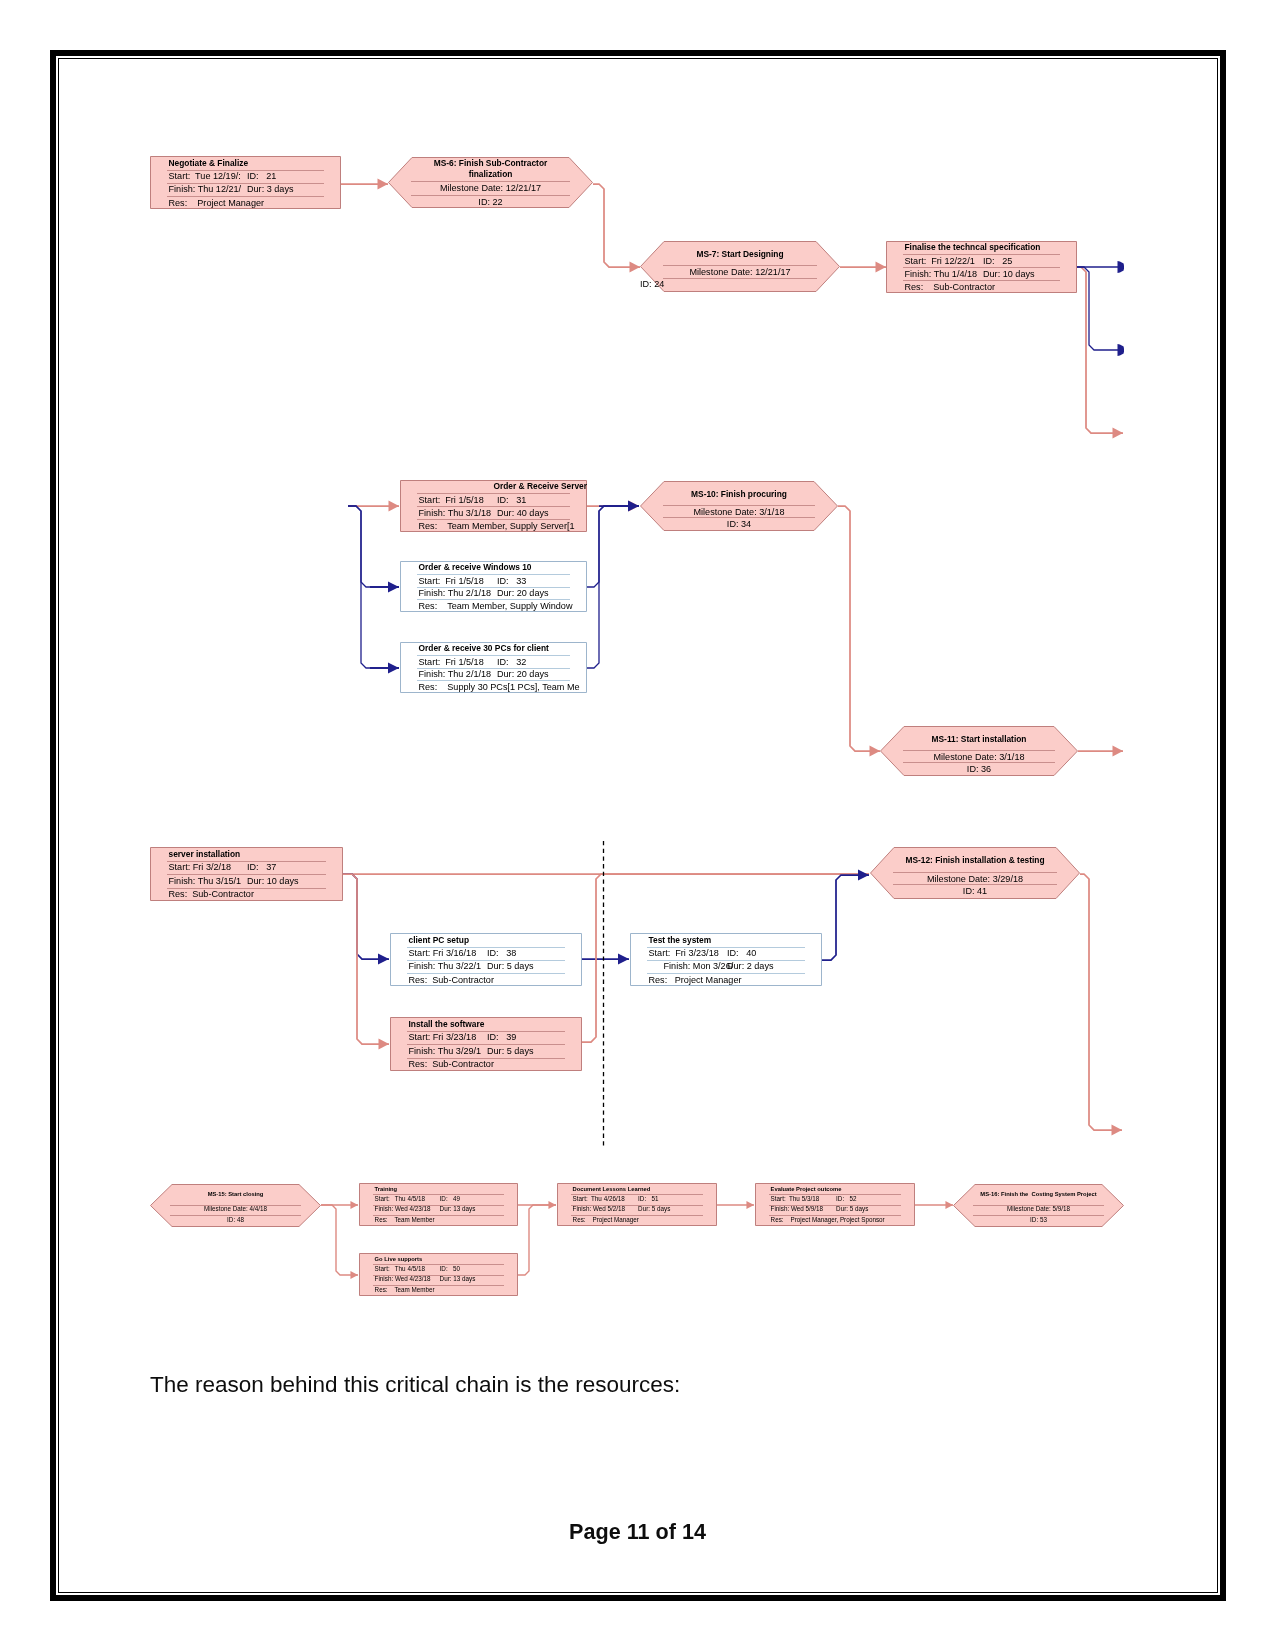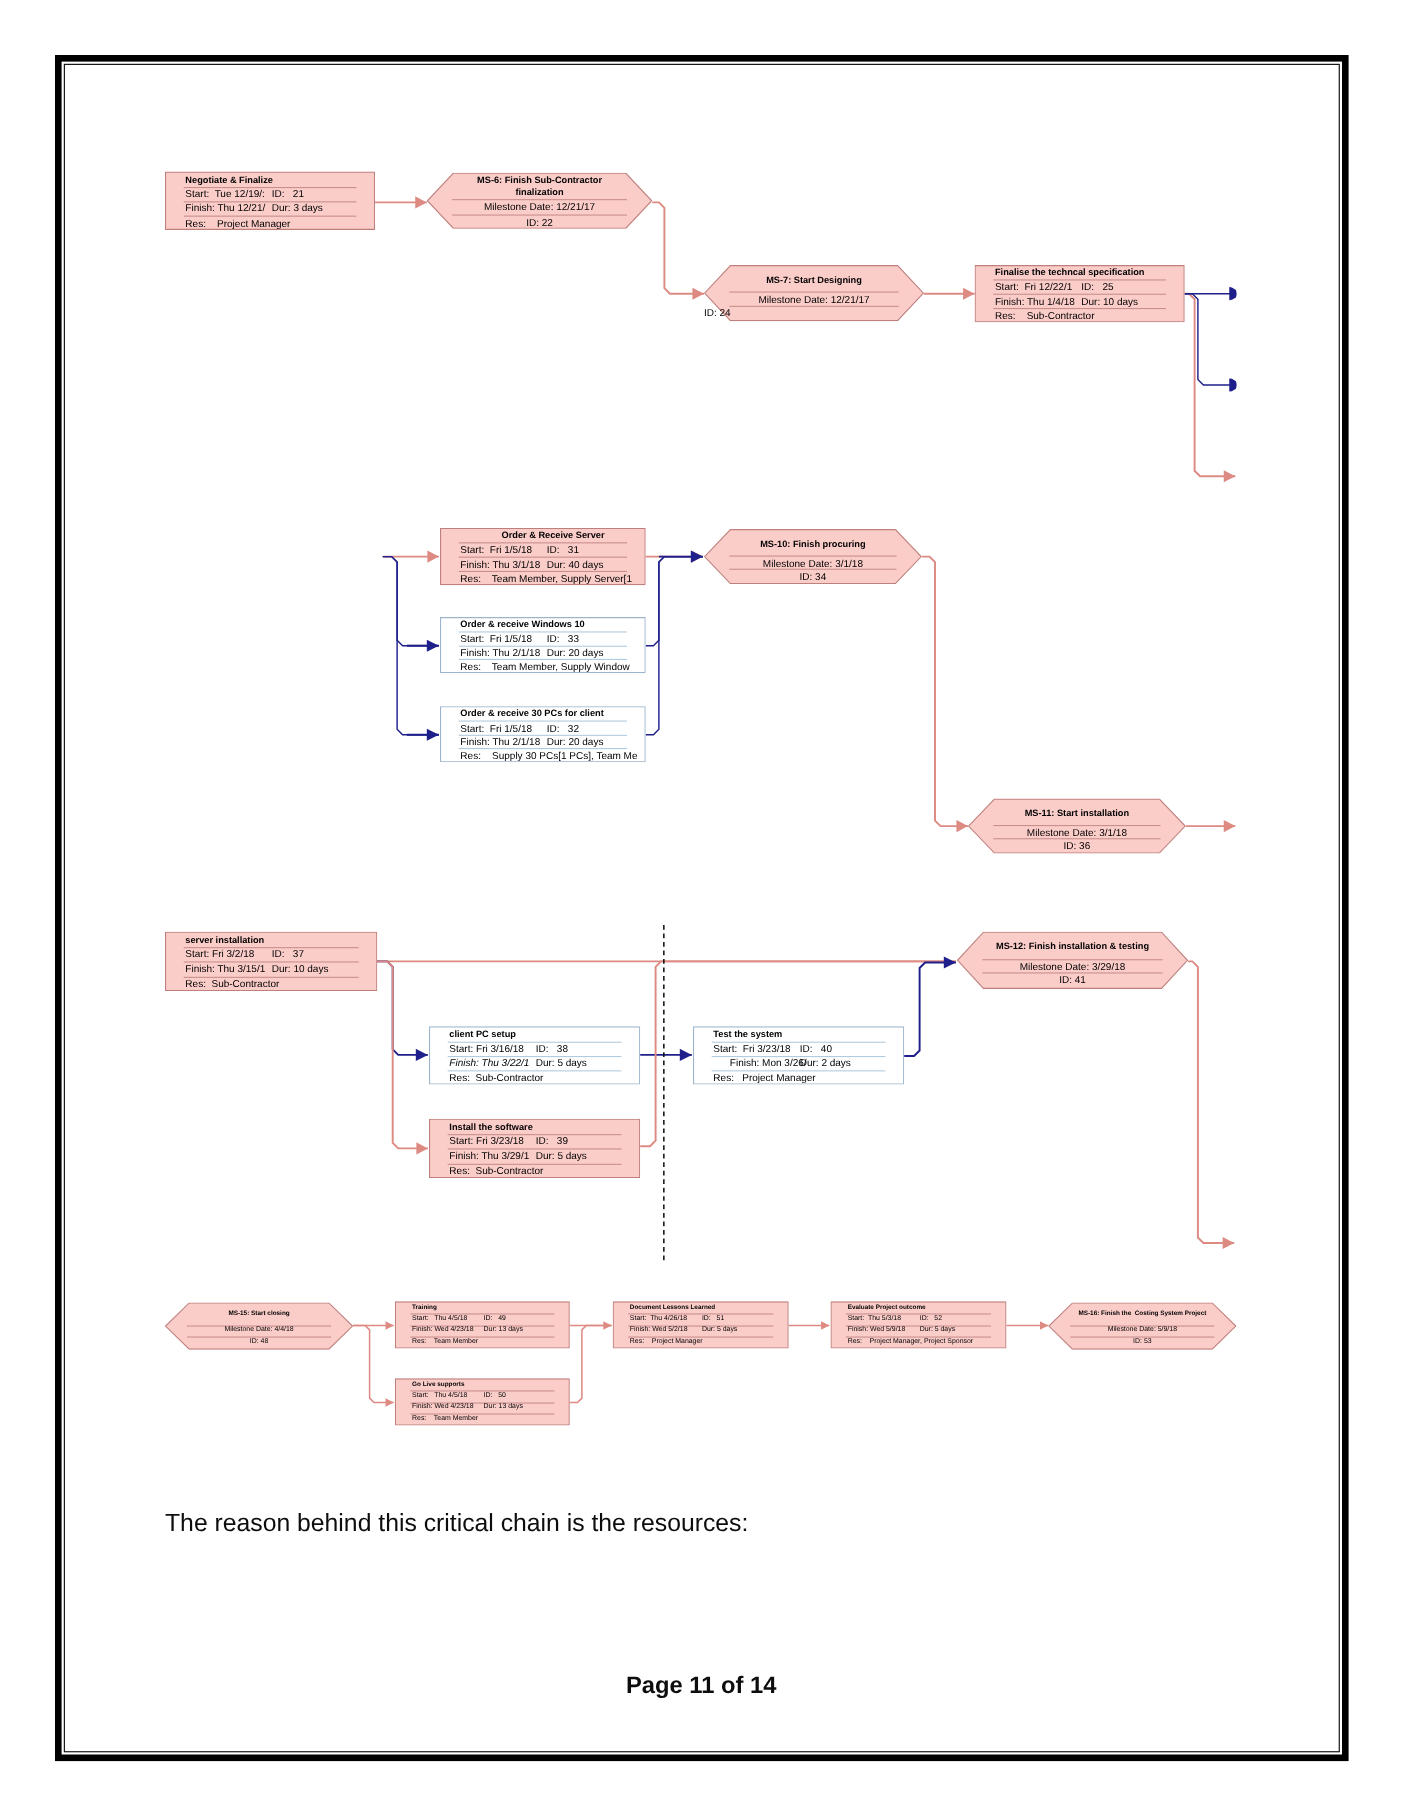--- a/index.html
+++ b/index.html
@@ -125,21 +125,21 @@
         <div class="nrow" style="top: 13.964px; font-size: 9.1px; line-height: 12.6px;"><span class="lft" style="left: 18.5px;">Start:  Fri 12/22/1</span><span class="rgt" style="left: 97px;">ID:   25</span></div>
         <div class="sep" style="left: 17px; width: 157px; top: 26.286px; border-top-color: rgb(201, 143, 141);"></div>
         <div class="nrow" style="top: 26.886px; font-size: 9.1px; line-height: 12.6px;"><span class="lft" style="left: 18.5px;">Finish: Thu 1/4/18</span><span class="rgt" style="left: 97px;">Dur: 10 days</span></div>
         <div class="sep" style="left: 17px; width: 157px; top: 39.208px; border-top-color: rgb(201, 143, 141);"></div>
         <div class="nrow" style="top: 39.808px; font-size: 9.1px; line-height: 12.6px;"><span class="lft" style="left: 18.5px;">Res:    Sub-Contractor</span><span class="rgt" style="left: 97px;"></span></div>
       </div>
       <div class="node" style="left: 400px; top: 480px; width: 187px; height: 52px;">
         <svg width="187" height="52" viewBox="0 0 187 52" style="position: absolute; left: 0px; top: 0px;">
           <path d="M 0.5 0.5 L 186.5 0.5 L 186.5 51.5 L 0.5 51.5 Z" fill="#fbcdc9" stroke="#bf7f7d" stroke-width="1"></path>
         </svg>
-        <div class="ntitle" style="font-size: 8.4px; line-height: 12.6px; text-align: center; left: 18.5px; width: 168.5px; top: 0.464px;">Order &amp; Receive Server</div>
+        <div class="ntitle" style="font-size: 8.4px; line-height: 12.6px; text-align: right; left: 18.5px; width: 168.5px; top: 0.464px;">Order &amp; Receive Server</div>
         <div class="sep" style="left: 17px; width: 153px; top: 13.364px; border-top-color: rgb(201, 143, 141);"></div>
         <div class="nrow" style="top: 13.964px; font-size: 9.1px; line-height: 12.6px;"><span class="lft" style="left: 18.5px;">Start:  Fri 1/5/18</span><span class="rgt" style="left: 97px;">ID:   31</span></div>
         <div class="sep" style="left: 17px; width: 153px; top: 26.286px; border-top-color: rgb(201, 143, 141);"></div>
         <div class="nrow" style="top: 26.886px; font-size: 9.1px; line-height: 12.6px;"><span class="lft" style="left: 18.5px;">Finish: Thu 3/1/18</span><span class="rgt" style="left: 97px;">Dur: 40 days</span></div>
         <div class="sep" style="left: 17px; width: 153px; top: 39.208px; border-top-color: rgb(201, 143, 141);"></div>
         <div class="nrow" style="top: 39.808px; font-size: 9.1px; line-height: 12.6px;"><span class="lft" style="left: 18.5px;">Res:    Team Member, Supply Server[1</span><span class="rgt" style="left: 97px;"></span></div>
       </div>
       <div class="node" style="left: 400px; top: 561px; width: 187px; height: 51px;">
         <svg width="187" height="51" viewBox="0 0 187 51" style="position: absolute; left: 0px; top: 0px;">
           <path d="M 0.5 0.5 L 186.5 0.5 L 186.5 50.5 L 0.5 50.5 Z" fill="#ffffff" stroke="#9db5cc" stroke-width="1"></path>
@@ -197,21 +197,21 @@
         <div class="nrow" style="top: 41.316px; font-size: 9.1px; line-height: 12.6px;"><span class="lft" style="left: 18.5px;">Res:  Sub-Contractor</span><span class="rgt" style="left: 97px;"></span></div>
       </div>
       <div class="node" style="left: 390px; top: 933px; width: 192px; height: 53px;">
         <svg width="192" height="53" viewBox="0 0 192 53" style="position: absolute; left: 0px; top: 0px;">
           <path d="M 0.5 0.5 L 191.5 0.5 L 191.5 52.5 L 0.5 52.5 Z" fill="#ffffff" stroke="#9db5cc" stroke-width="1"></path>
         </svg>
         <div class="ntitle" style="font-size: 8.4px; line-height: 12.6px; text-align: left; left: 18.5px; width: 173.5px; top: 0.721px;">client PC setup</div>
         <div class="sep" style="left: 17px; width: 158px; top: 13.621px; border-top-color: rgb(180, 203, 221);"></div>
         <div class="nrow" style="top: 14.221px; font-size: 9.1px; line-height: 12.6px;"><span class="lft" style="left: 18.5px;">Start: Fri 3/16/18</span><span class="rgt" style="left: 97px;">ID:   38</span></div>
         <div class="sep" style="left: 17px; width: 158px; top: 26.7915px; border-top-color: rgb(180, 203, 221);"></div>
-        <div class="nrow" style="top: 27.3915px; font-size: 9.1px; line-height: 12.6px;"><span class="lft" style="left: 18.5px; font-style: italic;">Finish: Thu 3/22/1</span><span class="rgt" style="left: 97px;">Dur: 5 days</span></div>
+        <div class="nrow" style="top: 27.3915px; font-size: 9.1px; line-height: 12.6px;"><span class="lft" style="left: 18.5px;">Finish: Thu 3/22/1</span><span class="rgt" style="left: 97px;">Dur: 5 days</span></div>
         <div class="sep" style="left: 17px; width: 158px; top: 39.962px; border-top-color: rgb(180, 203, 221);"></div>
         <div class="nrow" style="top: 40.562px; font-size: 9.1px; line-height: 12.6px;"><span class="lft" style="left: 18.5px;">Res:  Sub-Contractor</span><span class="rgt" style="left: 97px;"></span></div>
       </div>
       <div class="node" style="left: 630px; top: 933px; width: 208px; height: 53px; border-radius: 21px;">
         <svg width="192" height="53" viewBox="0 0 192 53" style="position: absolute; left: 0px; top: 0px;">
           <path d="M 0.5 0.5 L 191.5 0.5 L 191.5 52.5 L 0.5 52.5 Z" fill="#ffffff" stroke="#9db5cc" stroke-width="1"></path>
         </svg>
         <div class="ntitle" style="font-size: 8.4px; line-height: 12.6px; text-align: left; left: 18.5px; width: 173.5px; top: 0.721px;">Test the system</div>
         <div class="sep" style="left: 17px; width: 158px; top: 13.621px; border-top-color: rgb(180, 203, 221);"></div>
         <div class="nrow" style="top: 14.221px; font-size: 9.1px; line-height: 12.6px;"><span class="lft" style="left: 18.5px;">Start:  Fri 3/23/18</span><span class="rgt" style="left: 97px;">ID:   40</span></div>

